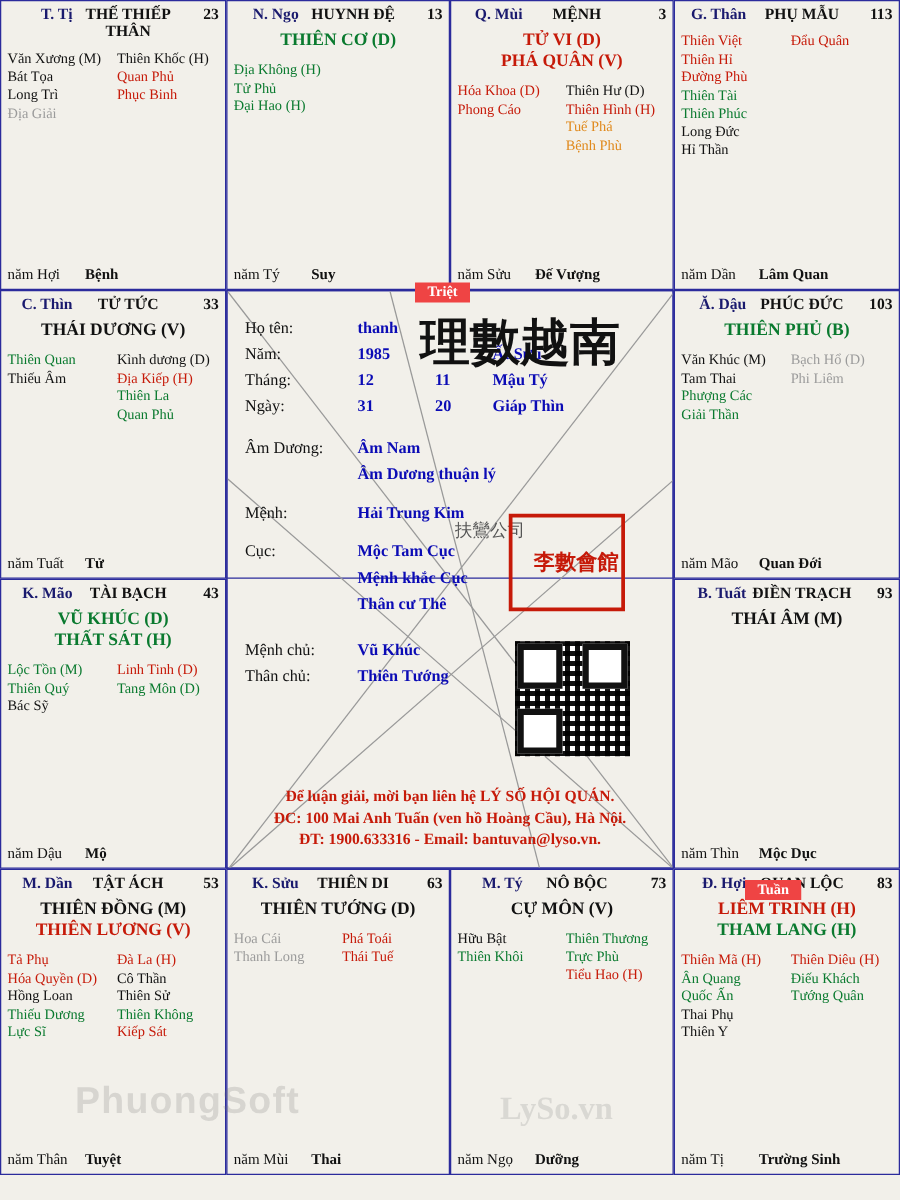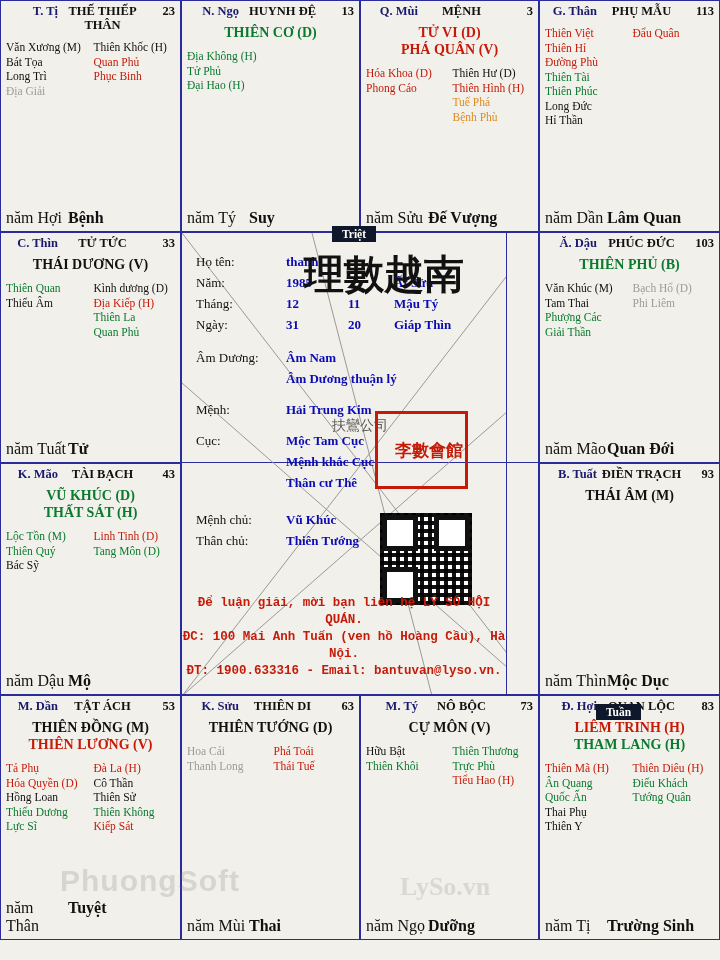--- a/index.html
+++ b/index.html
@@ -53,29 +53,29 @@
     gap:6px;
     margin-top:8px;
     font-size:11.5px;
     line-height:14.5px;
   }
   .cols .c{flex:1;min-width:0;}
   .foot{
     position:absolute;
     left:5px;right:5px;bottom:4px;
     display:flex;
-    font-size:16px;
+    font-size:12px;
   }
   .foot .y{width:62px;color:#111;}
   .foot .s{flex:1;font-weight:bold;color:#111;}
   
   .center{
     position:absolute;
     left:181px;top:232px;
-    width:326px;height:463px;
+    width:358px;height:463px;
     border:1px solid #2b2b9c;
     box-sizing:border-box;
     overflow:hidden;
   }
   .info{
     position:absolute;left:14px;top:18px;
     font-size:13px;
     line-height:21px;
   }
   .info table{border-collapse:collapse;}
@@ -133,25 +133,24 @@
   .qr::after{right:2px;top:2px;}
   .qr-bl{position:absolute;left:2px;bottom:2px;width:26px;height:26px;border:5px solid #111;background:#fff;}
   .promo{
     position:absolute;
     left:0;right:0;bottom:14px;
     text-align:center;
     color:#c61a09;
     font-size:12.5px;
     line-height:17px;
     font-weight:bold;
-    font-family:Liberation Mono, monospace;
   }
   .badge{
     position:absolute;
-    background:#0f172a;color:#fff;
+    background:#ef4444;color:#fff;
     font-weight:bold;
     font-size:11.5px;
     padding:2px 10px;
     z-index:5;
   }
   .badge.triet{left:332px;top:226px;}
   .badge.tuan{left:596px;top:704px;}
   .diag{
     position:absolute;inset:0;
     pointer-events:none;

